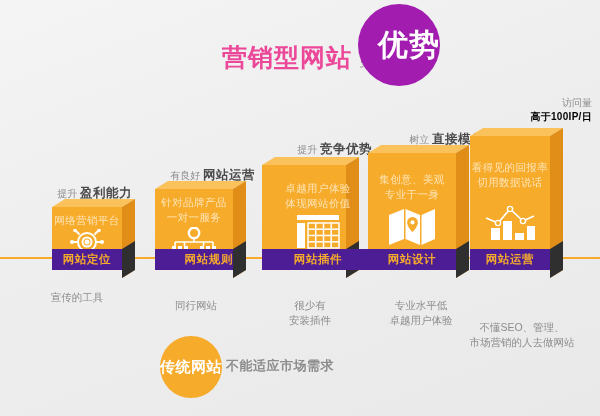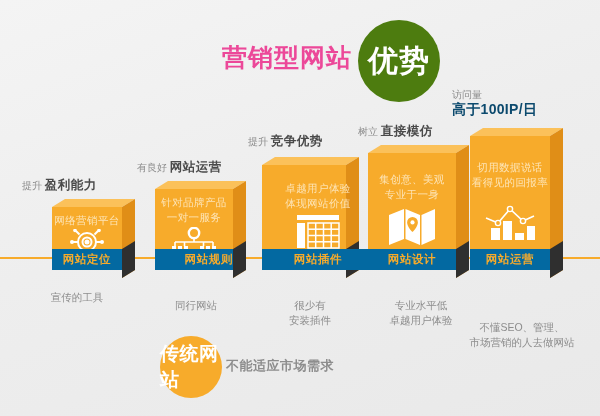--- a/index.html
+++ b/index.html
@@ -10,61 +10,62 @@
     position:relative;
     -webkit-font-smoothing:antialiased;
   }
   #stage{position:absolute;left:0;top:0;width:600px;height:416px;}
 
   
   .title-wrap{position:absolute;left:222px;top:28px;height:58px;display:flex;align-items:center;}
   .title-main{font-size:25px;font-weight:bold;color:#ec4899;letter-spacing:1px;line-height:1;}
   .title-sub{font-size:13px;color:#9a9a9a;margin-left:7px;margin-top:9px;letter-spacing:1px;}
   .title-badge{
-    position:absolute;left:358px;top:20px;width:82px;height:82px;border-radius:50%;
-    background:#4d7c0f;display:flex;align-items:center;justify-content:center;
+    position:absolute;left:358px;top:4px;width:82px;height:82px;border-radius:50%;
+    background:#a21caf;display:flex;align-items:center;justify-content:flex-end;
   }
   .title-badge span{font-size:30px;font-weight:bold;color:#ffffff;letter-spacing:1px;}
 
   
   .baseline{position:absolute;left:0;top:257px;width:600px;height:2px;background:#f7ab2b;}
 
   
   .col{position:absolute;}
   .top-label{
-    position:absolute;text-align:left;color:#8d8d8d;font-size:10px;line-height:14px;
+    position:absolute;text-align:right;color:#8d8d8d;font-size:10px;line-height:14px;
     white-space:nowrap;
+    margin-top:8px;
   }
   .top-label b{color:#4a4a4a;font-size:12.5px;font-weight:bold;letter-spacing:.5px;}
-  .top-label .lg{display:block;color:#0c4a6e;font-size:14px;font-weight:bold;letter-spacing:.3px;}
+  .top-label .lg{display:block;color:#000000;font-size:10px;font-weight:bold;letter-spacing:.3px;}
 
   .bar{position:absolute;}
   .bar .dark{
-    position:absolute;left:0;width:100%;height:21px;background:#0369a1;
+    position:absolute;left:0;width:100%;height:21px;background:#4c1d95;
     display:flex;align-items:center;justify-content:center;
   }
   .bar .dark span{color:#f7ab2b;font-size:11.5px;font-weight:bold;letter-spacing:.6px;}
 
   .desc{
     position:absolute;left:0;width:100%;text-align:center;
     color:#fde4b6;font-size:10.5px;line-height:15px;letter-spacing:.4px;white-space:nowrap;
   }
   .icon{position:absolute;left:50%;transform:translateX(-50%);}
 
   .bottom-cap{
     position:absolute;text-align:center;color:#8d8d8d;font-size:10.5px;line-height:15px;
     white-space:nowrap;
   }
 
   
   .foot-badge{
     position:absolute;left:160px;top:336px;width:62px;height:62px;border-radius:50%;
     background:#f7ab2b;display:flex;align-items:center;justify-content:center;
   }
-  .foot-badge span{color:#fff;font-size:19px;font-weight:bold;letter-spacing:.5px;}
+  .foot-badge span{color:#fff;font-size:15px;font-weight:bold;letter-spacing:.5px;}
   .foot-text{
     position:absolute;left:226px;top:357px;color:#8d8d8d;font-size:13px;letter-spacing:.5px;
     font-weight:bold;
   }
   svg{display:block;}
 </style>
 </head>
 <body>
 
 <div id="stage">
@@ -259,22 +260,22 @@
 
     <div class="bar" style="left:470px;top:136px;width:80px;height:142px;">
       <svg width="93" height="157" viewBox="0 0 93 157" style="position:absolute;left:0;top:-8px;">
         <polygon points="0,8 13,0 93,0 80,8" fill="#fbc15a"></polygon>
         <polygon points="80,8 93,0 93,142 80,150" fill="#e08e17"></polygon>
         <polygon points="80,121 93,113 93,142 80,150" fill="#2f2f2f"></polygon>
         <rect x="0" y="8" width="80" height="113" fill="#f7ab2b"></rect>
         <rect x="0" y="121" width="80" height="21" fill="#565656"></rect>
       </svg>
       <div class="desc" style="top:24px;">
+        <div>看得见的回报率</div>
         <div>切用数据说话</div>
-        <div>看得见的回报率</div>
       </div>
       <div class="icon" style="top:63px;">
         <svg width="54" height="42" viewBox="0 0 54 42">
           <polyline points="3,19 15,24 27,10 40,22 51,17" fill="none" stroke="#ffffff" stroke-width="1.6"></polyline>
           <circle cx="15" cy="24" r="2.6" fill="#f7ab2b" stroke="#ffffff" stroke-width="1.4"></circle>
           <circle cx="27" cy="10" r="2.6" fill="#f7ab2b" stroke="#ffffff" stroke-width="1.4"></circle>
           <circle cx="40" cy="22" r="2.6" fill="#f7ab2b" stroke="#ffffff" stroke-width="1.4"></circle>
           <rect x="8" y="29" width="9" height="12" fill="#ffffff"></rect>
           <rect x="20" y="22" width="9" height="19" fill="#ffffff"></rect>
           <rect x="32" y="34" width="9" height="7" fill="#ffffff"></rect>

